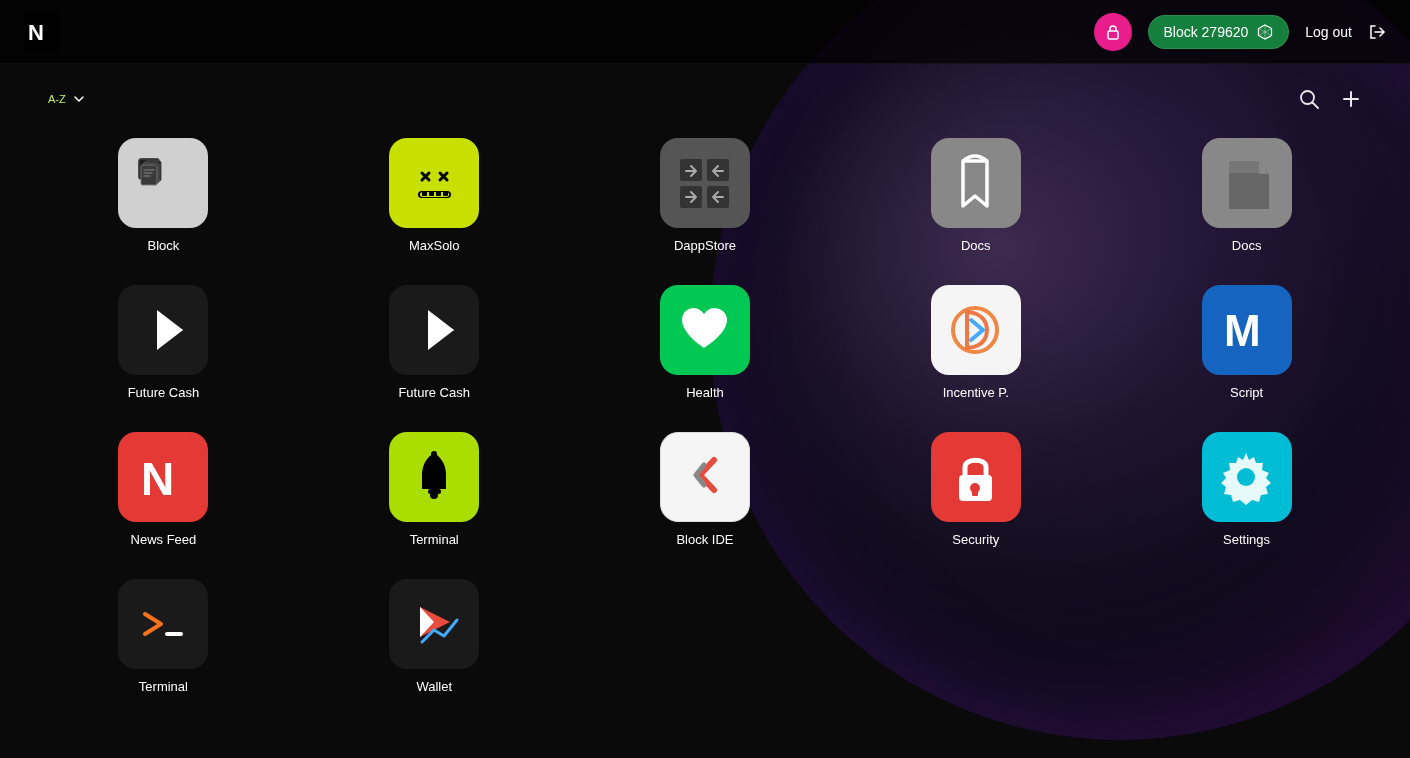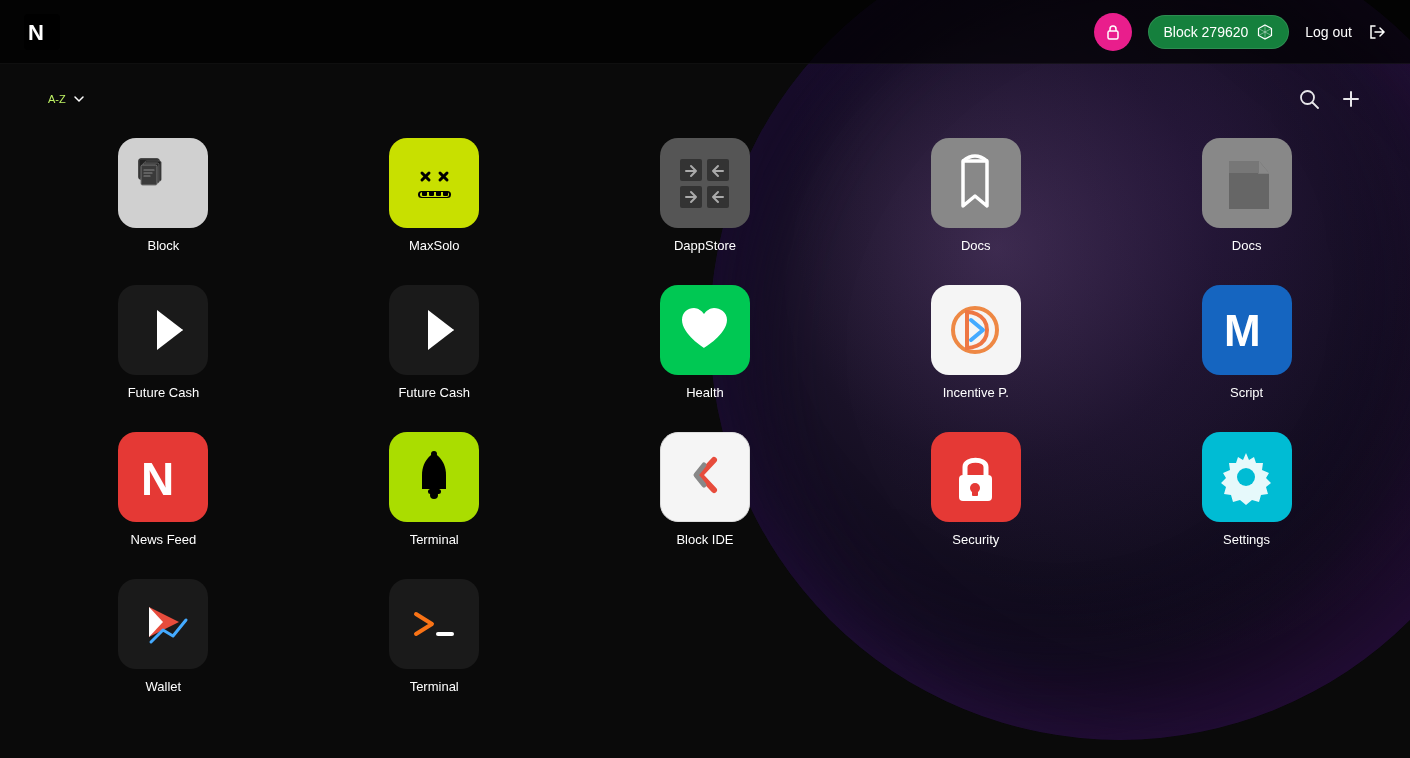--- a/index.html
+++ b/index.html
@@ -522,38 +522,38 @@
 
           <circle cx="32" cy="32" r="9" fill="white"></circle>
           <path d="M32 8 L35 15 L40 12 L42 18 L49 18 L48 25 L55 28 L52 33 L57 38 L52 42 L54 49 L47 50 L45 57 L38 55 L32 60 L26 55 L19 57 L17 50 L10 49 L12 42 L7 38 L12 33 L9 28 L16 25 L15 18 L22 18 L24 12 L29 15 Z" fill="white" opacity="0.9"></path>
           <circle cx="32" cy="32" r="9" fill="#00bcd4"></circle>
         </svg>
       </div>
       <span class="app-label">Settings</span>
     </div>
 
     <div class="app-item">
+      <div class="app-icon icon-terminal">
+        <svg width="65" height="65" viewBox="0 0 65 65" fill="none">
+
+          <path d="M14 22 L30 32 L14 42" stroke="#f97316" stroke-width="4" stroke-linecap="round" stroke-linejoin="round" fill="none"></path>
+
+          <rect x="34" y="40" width="18" height="4" rx="2" fill="white"></rect>
+        </svg>
+      </div>
+      <span class="app-label">Terminal</span>
+    </div>
+
+    <div class="app-item">
       <div class="app-icon icon-wallet">
         <svg width="65" height="65" viewBox="0 0 65 65" fill="none">
 
           <path d="M18 15 L48 30 L18 45 Z" fill="#e74c3c"></path>
           <path d="M18 15 L32 30 L18 45 Z" fill="white"></path>
 
           <path d="M20 50 L32 38 L42 44 L55 28" stroke="#4af" stroke-width="3" stroke-linecap="round" stroke-linejoin="round" fill="none"></path>
         </svg>
       </div>
       <span class="app-label">Wallet</span>
     </div>
 
-    <div class="app-item">
-      <div class="app-icon icon-terminal">
-        <svg width="65" height="65" viewBox="0 0 65 65" fill="none">
-
-          <path d="M14 22 L30 32 L14 42" stroke="#f97316" stroke-width="4" stroke-linecap="round" stroke-linejoin="round" fill="none"></path>
-
-          <rect x="34" y="40" width="18" height="4" rx="2" fill="white"></rect>
-        </svg>
-      </div>
-      <span class="app-label">Terminal</span>
-    </div>
-
   </div>
 </div>
 
 </body></html>

